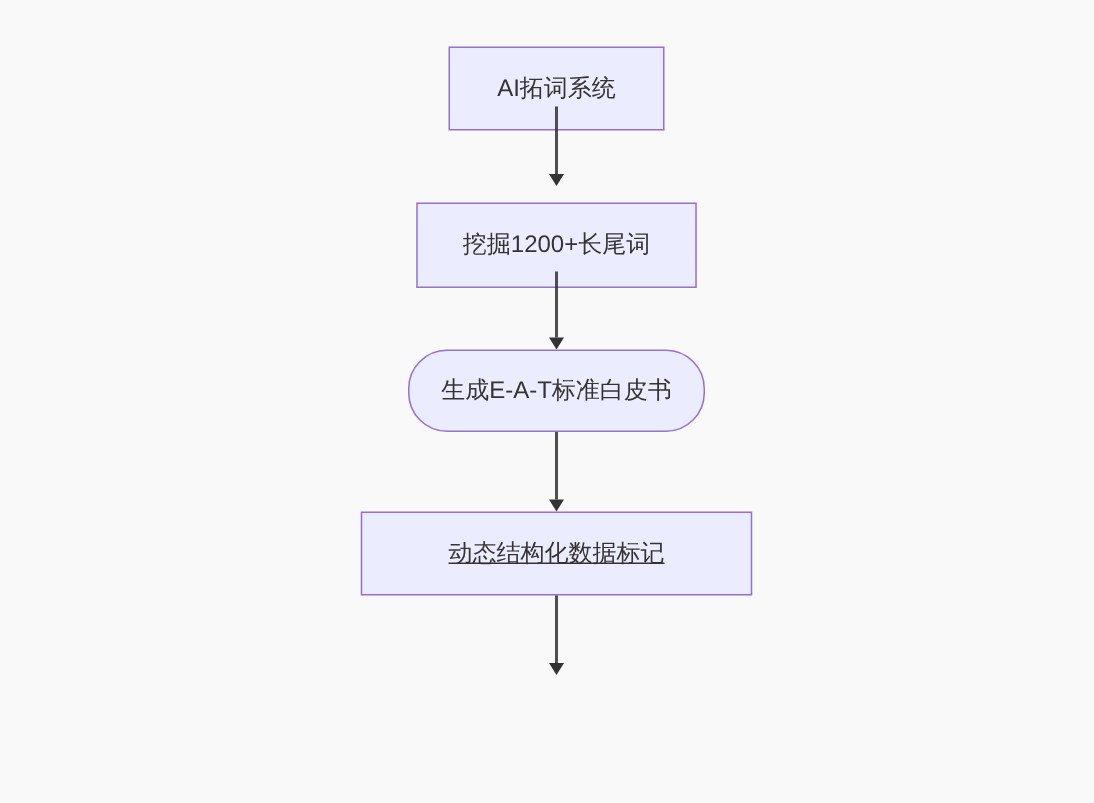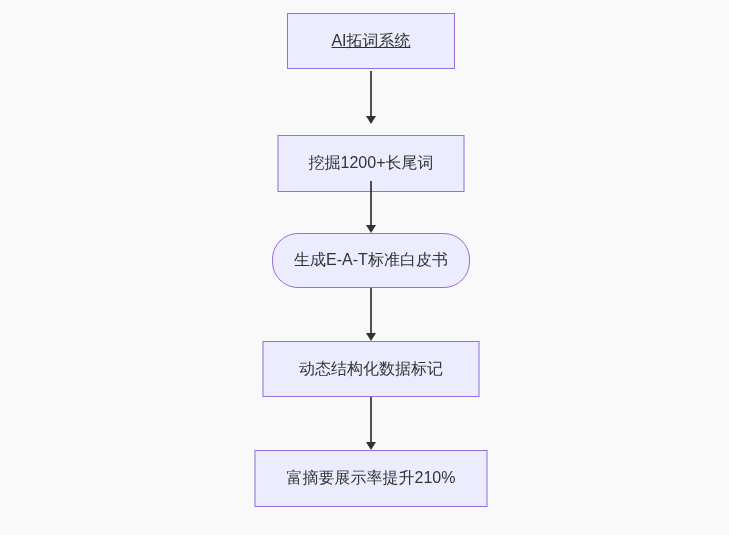--- a/index.html
+++ b/index.html
@@ -27,24 +27,24 @@
     background: var(--node_fill);
     border: 1px solid var(--node_border);
     color: var(--text);
     font-size: 16px;
     display: flex;
     align-items: center;
     justify-content: center;
     text-align: center;
     white-space: nowrap;
   }
-  .node-1 { top: 13px;  width: 168px; height: 56px; text-decoration: underline; }
+  .node-1 { top: 31px;  width: 144px; height: 56px; }
   .node-2 { top: 124px; width: 187px; height: 57px; margin-top: 11px; }
   .node-3 { top: 233px; width: 198px; height: 55px; border-radius: 26px; }
-  .node-4 { top: 341px; width: 217px; height: 56px; }
+  .node-4 { top: 341px; width: 261px; height: 56px; text-decoration: underline; }
   .node-5 { top: 450px; width: 233px; height: 57px; }
 
   .flow-arrow {
     position: absolute;
     left: 371px;
     transform: translateX(-50%);
     width: 12px;
     display: flex;
     flex-direction: column;
     align-items: center;
@@ -100,17 +100,14 @@
 
   <div class="flow-node node-4">
     <span>动态结构化数据标记</span>
   </div>
 
   <div class="flow-arrow arrow-4">
     <div class="shaft"></div>
     <div class="head"></div>
   </div>
 
-  <div class="flow-node node-5">
-    <span>富摘要展示率提升210%</span>
-  </div>
 
 </div>
 
 </body></html>

